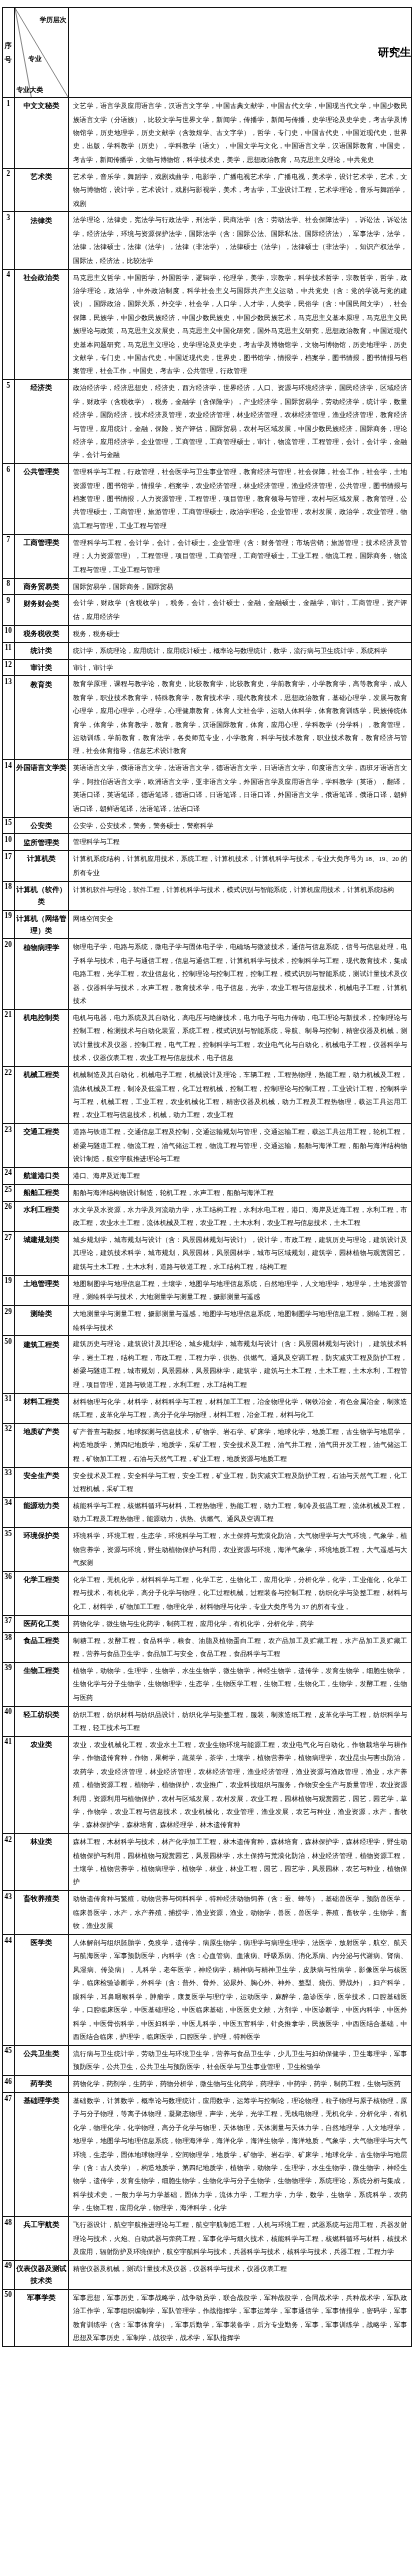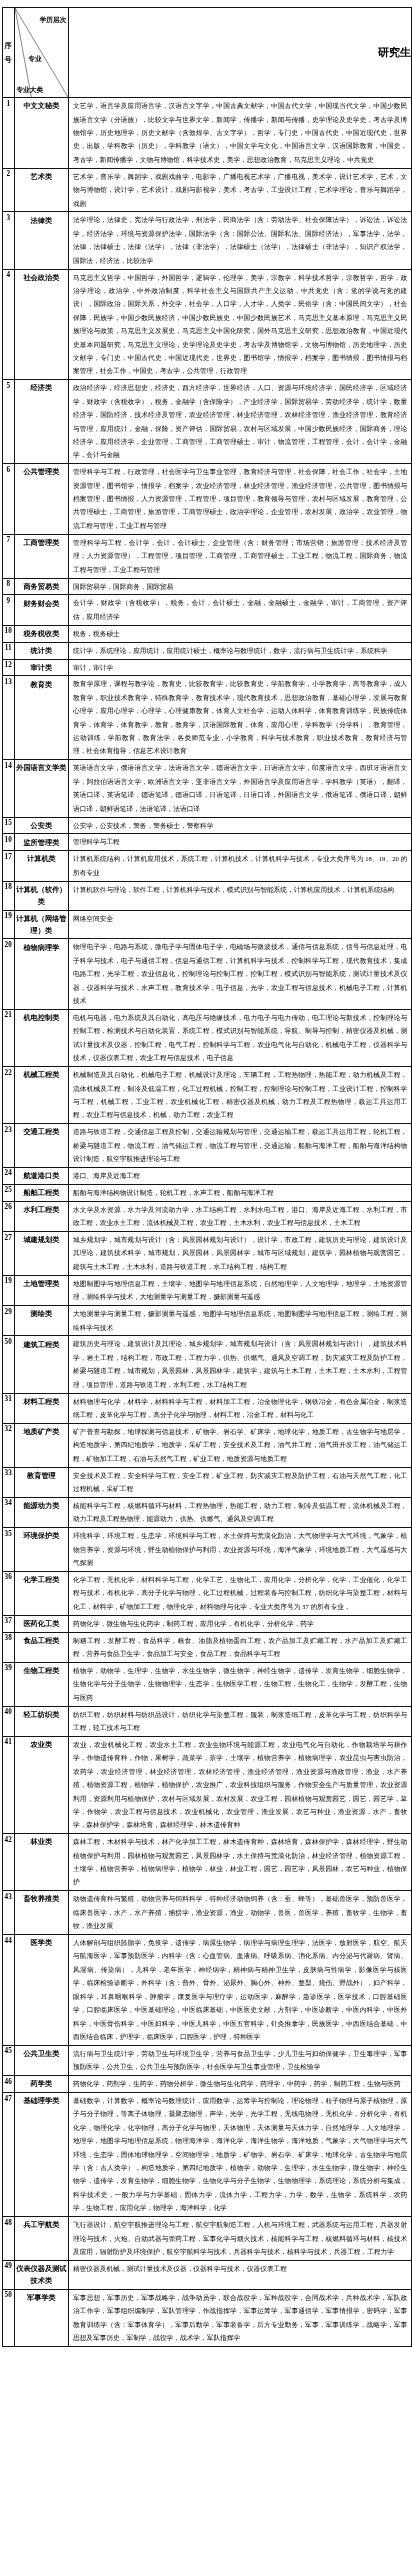--- a/index.html
+++ b/index.html
@@ -207,21 +207,21 @@
           <td class="cat">材料工程类</td>
           <td class="majors">材料物理与化学，材料学，材料科学与工程，材料加工工程，冶金物理化学，钢铁冶金，有色金属冶金，制浆造纸工程，皮革化学与工程，高分子化学与物理，材料工程，冶金工程，材料与化工</td>
         </tr>
         <tr>
           <td class="num">32</td>
           <td class="cat">地质矿产类</td>
           <td class="majors">矿产普查与勘探，地球探测与信息技术，矿物学、岩石学、矿床学，地球化学，地质工程，古生物学与地层学，构造地质学，第四纪地质学，地质学，采矿工程，安全技术及工程，油气井工程，油气田开发工程，油气储运工程，矿物加工工程，石油与天然气工程，矿业工程，地质资源与地质工程</td>
         </tr>
         <tr>
           <td class="num">33</td>
-          <td class="cat">教育管理</td>
+          <td class="cat">安全生产类</td>
           <td class="majors">安全技术及工程，安全科学与工程，安全工程，矿业工程，防灾减灾工程及防护工程，石油与天然气工程，化工过程机械，采矿工程</td>
         </tr>
         <tr>
           <td class="num">34</td>
           <td class="cat">能源动力类</td>
           <td class="majors">核能科学与工程，核燃料循环与材料，工程热物理，热能工程，动力工程，制冷及低温工程，流体机械及工程，动力工程及工程热物理，能源动力，供热、供燃气、通风及空调工程</td>
         </tr>
         <tr>
           <td class="num">35</td>
           <td class="cat">环境保护类</td>

